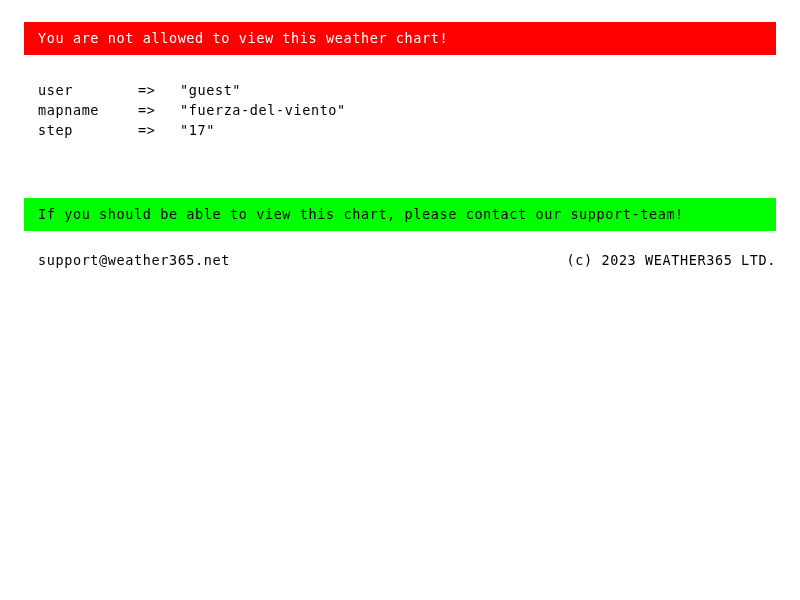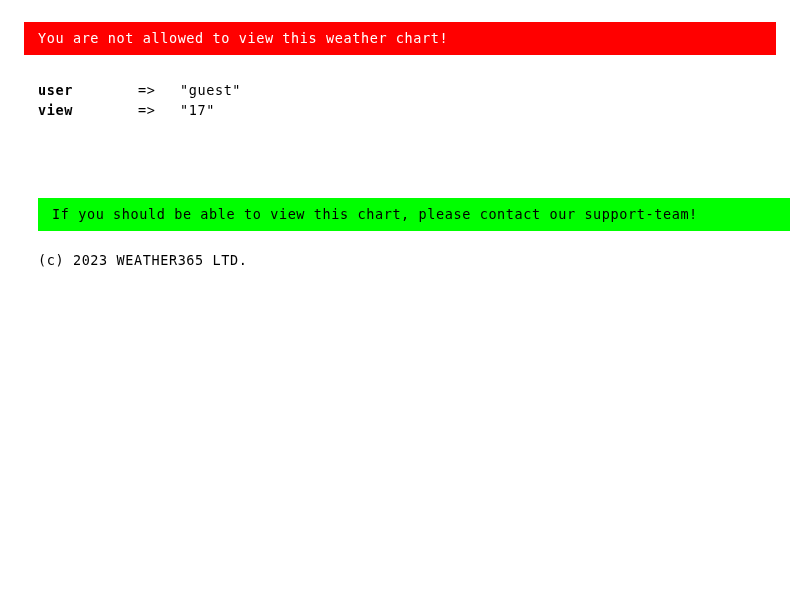--- a/index.html
+++ b/index.html
@@ -32,21 +32,20 @@
   }
   .banner-error {
     top: 22px;
     background: #ff0000;
     color: #ffffff;
   }
   .banner-ok {
     top: 198px;
     background: #00ff00;
     color: #000000;
-    margin-left: 14px;
   }
   .banner div {
     white-space: pre;
   }
   .params {
     position: absolute;
     left: 38px;
     top: 80px;
     line-height: 20px;
     font-size: 13.5px;
@@ -55,21 +54,21 @@
   .params table {
     border-collapse: collapse;
   }
   .params td {
     padding: 0;
     white-space: pre;
     vertical-align: top;
     font-size: 13.5px;
     line-height: 20px;
   }
-  .p-key { width: 100px; font-weight: bold; }
+  .p-key { width: 100px; }
   .p-arrow { width: 42px; }
   .footer {
     position: absolute;
     left: 38px;
     top: 250px;
     width: 738px;
     display: flex;
     justify-content: space-between;
     font-size: 13.5px;
     letter-spacing: 0.6px;
@@ -88,29 +87,35 @@
 
   <div class="params">
     <table>
       <tbody>
         <tr>
           <td class="p-key">user</td>
           <td class="p-arrow">=&gt;</td>
           <td class="p-val">"guest"</td>
         </tr>
         <tr>
-          <td class="p-key">view</td>
+          <td class="p-key">mapname</td>
+          <td class="p-arrow">=&gt;</td>
+          <td class="p-val">"fuerza-del-viento"</td>
+        </tr>
+        <tr>
+          <td class="p-key">step</td>
           <td class="p-arrow">=&gt;</td>
           <td class="p-val">"17"</td>
         </tr>
       </tbody>
     </table>
   </div>
 
   <div class="banner banner-ok">
     <div>If you should be able to view this chart, please contact our support-team!</div>
   </div>
 
   <div class="footer">
+    <span>support@weather365.net</span>
     <span>(c) 2023 WEATHER365 LTD.</span>
   </div>
 
 </div>
 
 </body></html>

